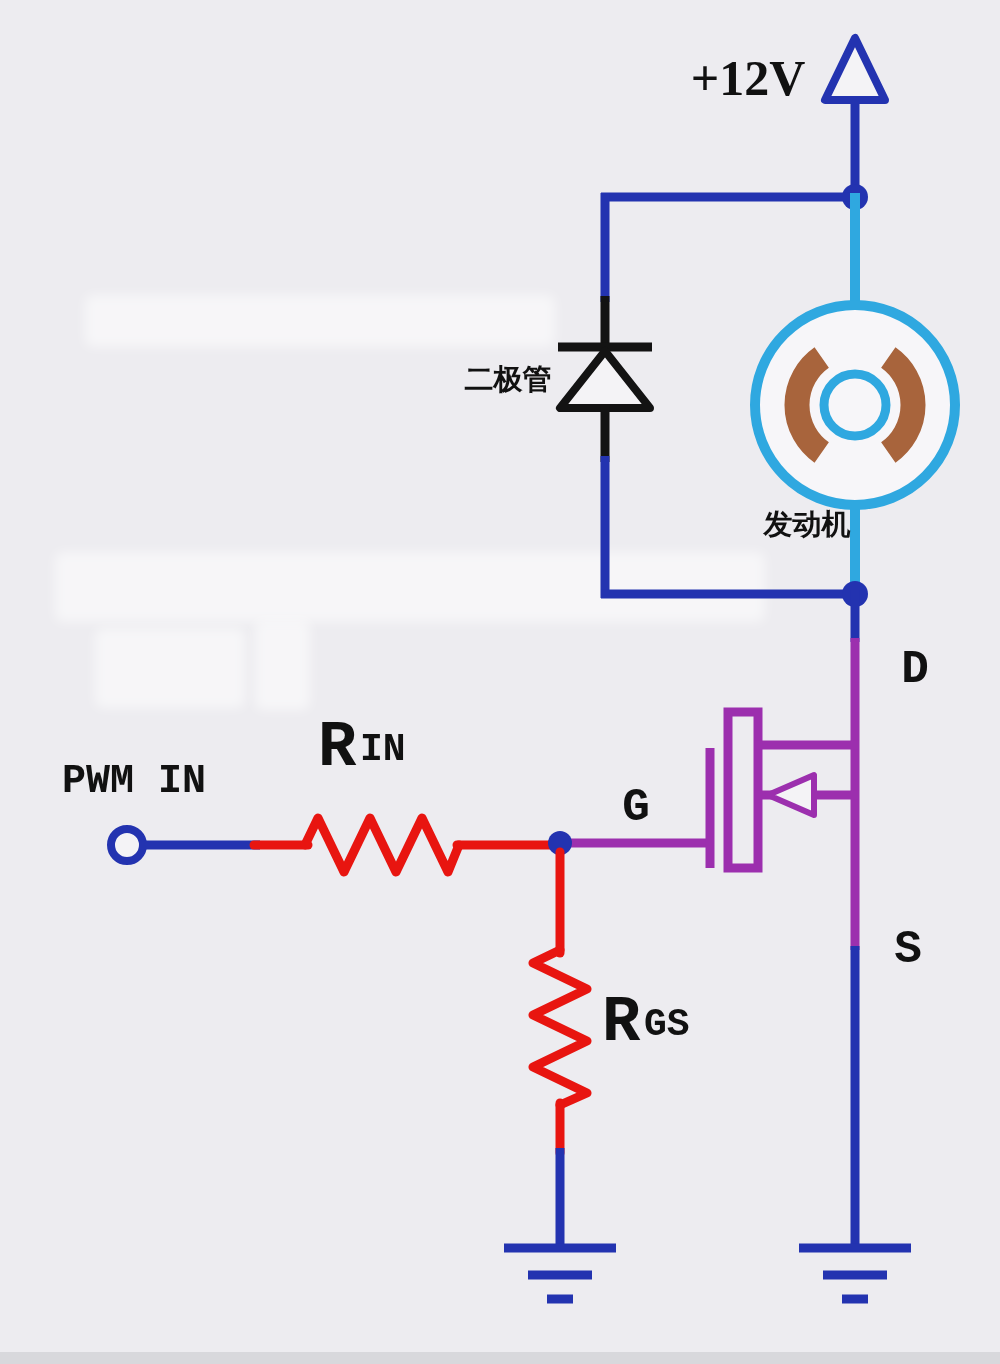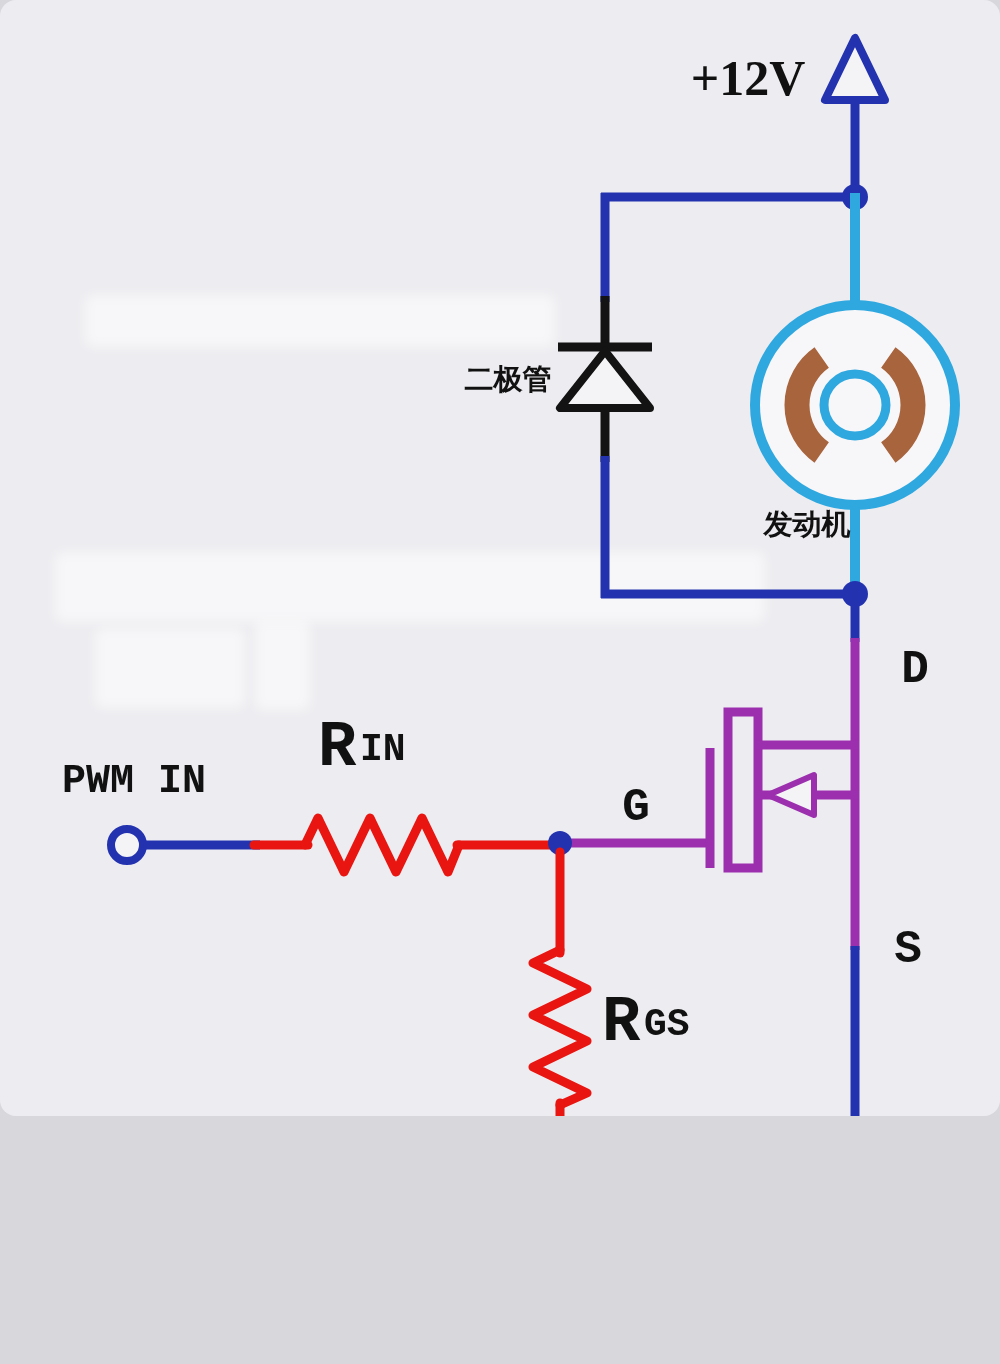--- a/index.html
+++ b/index.html
@@ -3,24 +3,23 @@
 <meta charset="utf-8">
 <style>
   html,body{margin:0;padding:0;}
   body{
     width:1000px;height:1364px;
     font-family:"Liberation Sans",sans-serif;
     background:#d8d8dc;
   }
   .canvas{
     position:relative;
-    width:1000px;height:1116px;
+    width:1000px;height:1352px;
     background:var(--background,#edecf0);
     overflow:hidden;
-    border-radius:16px;
   }
   .artifact{
     position:absolute;
     background:rgba(255,255,255,0.55);
     filter:blur(6px);
     border-radius:8px;
   }
   svg{position:absolute;left:0;top:0;}
 
   

